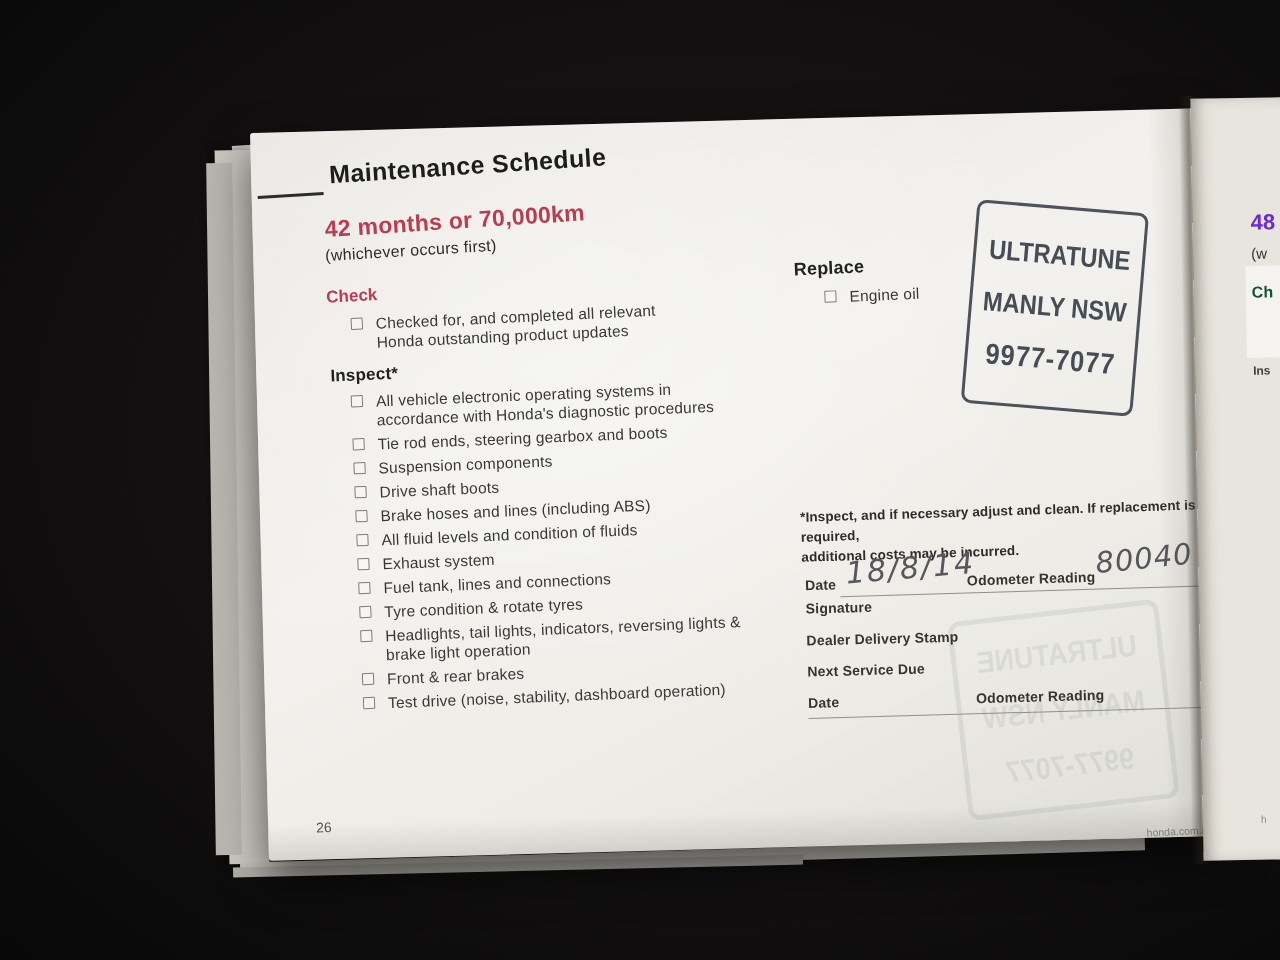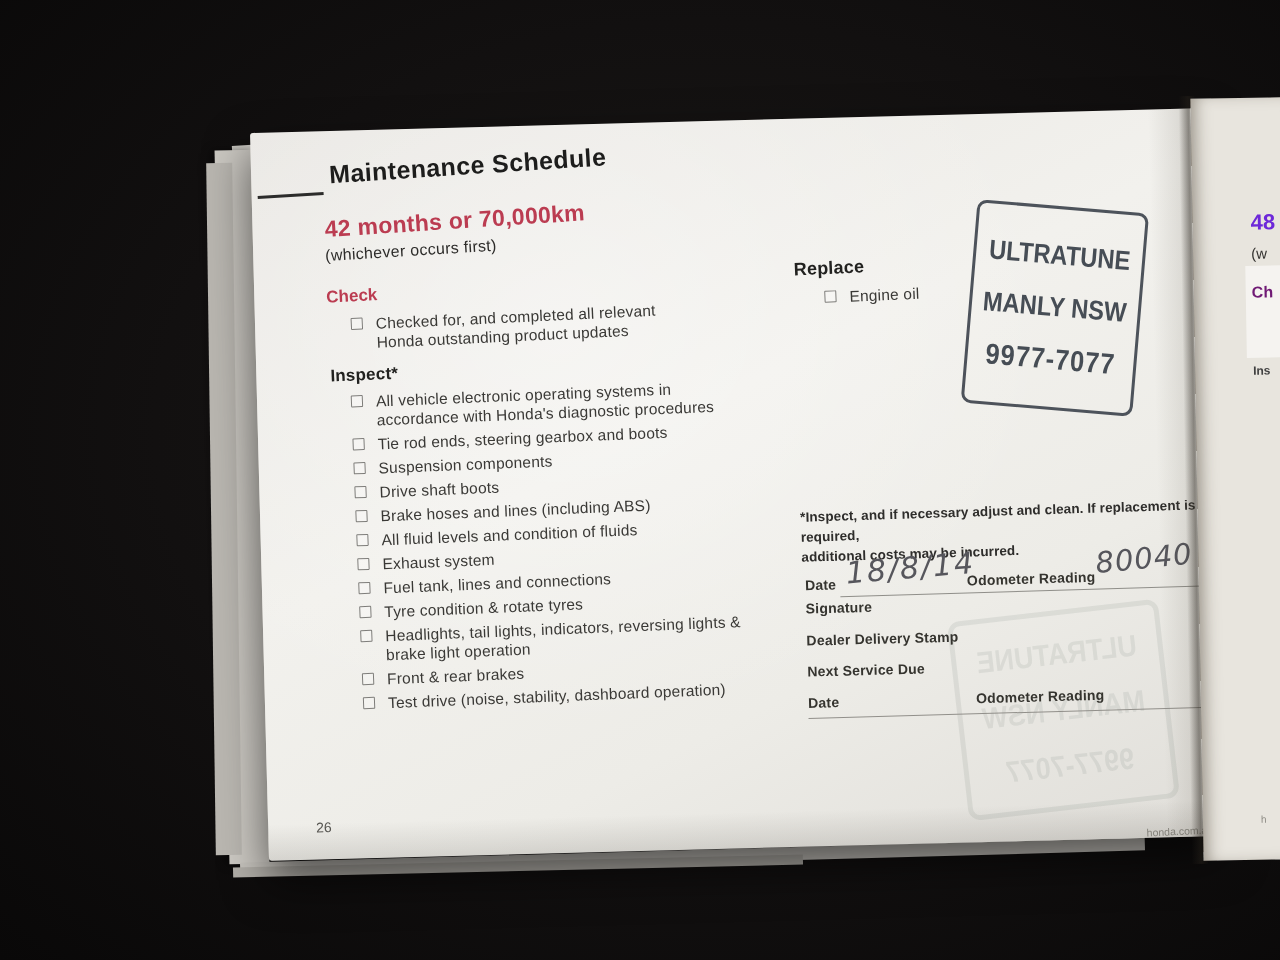--- a/index.html
+++ b/index.html
@@ -17,21 +17,21 @@
 
   
   .gutter { left:1185px; top:96px; width:16px; height:768px; transform:rotate(-1deg);
             background:linear-gradient(90deg, rgba(0,0,0,0) 0%, rgba(40,35,28,.45) 60%, rgba(40,35,28,.12) 100%); }
   .right-page { left:1197px; top:98px; width:92px; height:762px; background:#e8e5de; transform:rotate(-1deg);
                 box-shadow:inset 10px 0 16px -6px rgba(70,60,45,.5); }
   .right-patch { position:absolute; left:52px; top:168px; width:46px; height:92px; background:rgba(255,255,255,.55); }
   .frag { position:absolute; left:58px; white-space:nowrap; }
   .frag-interval { top:112px; font-weight:bold; font-size:22px; color:#6d28d9; }
   .frag-note { top:147px; font-size:15px; color:#33322f; }
-  .frag-check { top:186px; font-weight:bold; font-size:16px; color:#701a75;text-align:center; }
+  .frag-check { top:186px; font-weight:bold; font-size:16px; color:#14532d;text-align:center; }
   .frag-inspect { top:266px; font-weight:bold; font-size:12px; color:#404040;text-align:right; }
   .frag-footer { top:716px; font-size:10px; color:#8d8b84; }
 
   
   .page { left:250px; top:133px; width:952px; height:728px; transform:rotate(-1.5deg); transform-origin:top left;
           background:linear-gradient(155deg,#e9e7e3 0%, #f2f1ed 42%, #edecE7 70%, #e0ded9 100%);
           border-radius:3px; box-shadow:0 20px 45px rgba(0,0,0,.6); overflow:hidden; }
   .page-light { position:absolute; inset:0; background:radial-gradient(ellipse at 32% 28%, rgba(255,255,255,.4) 0%, rgba(255,255,255,0) 55%); pointer-events:none; }
   .page-gutter-shade { position:absolute; right:0; top:0; width:54px; height:100%;
           background:linear-gradient(90deg, rgba(0,0,0,0) 0%, rgba(75,68,55,.22) 100%); pointer-events:none; }

